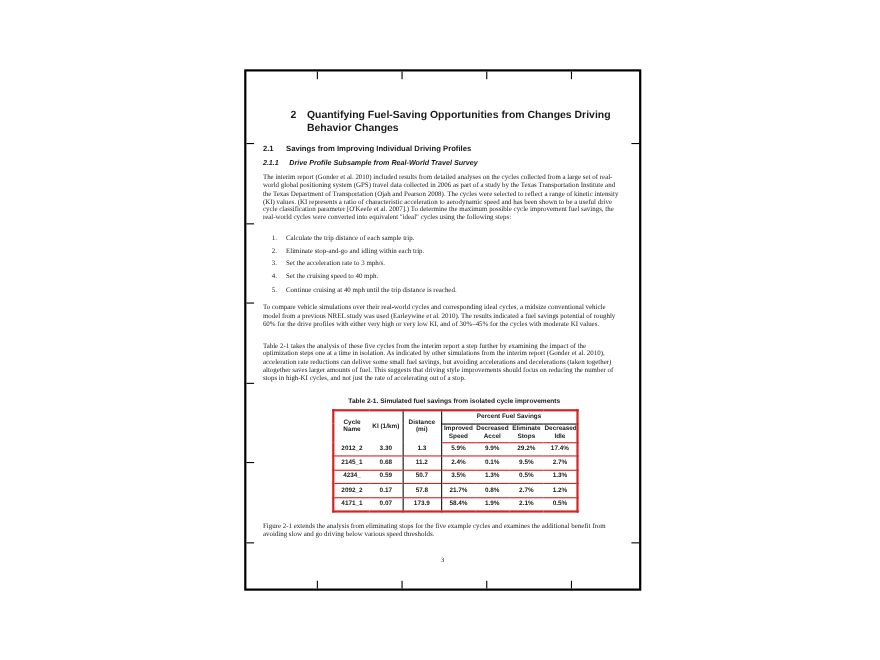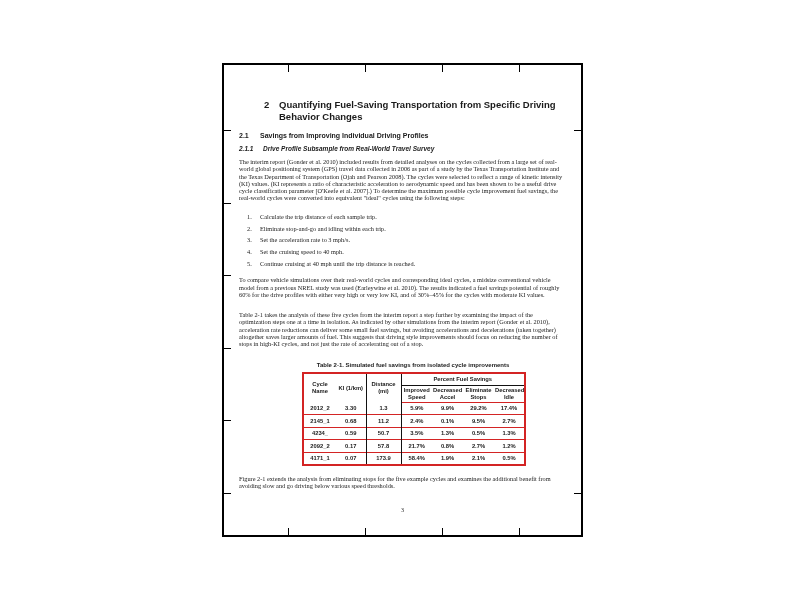--- a/index.html
+++ b/index.html
@@ -81,21 +81,21 @@
   <div class="tick v" style="top:0;left:295px;"></div>
   <div class="tick v" style="bottom:0;left:64px;"></div>
   <div class="tick v" style="bottom:0;left:141px;"></div>
   <div class="tick v" style="bottom:0;left:218px;"></div>
   <div class="tick v" style="bottom:0;left:295px;"></div>
 
   <div class="content">
 
     <div class="h1">
       <span class="num">2</span>
-      <span>Quantifying Fuel-Saving Transportation from Specific Driving Behavior Changes</span>
+      <span>Quantifying Fuel-Saving Opportunities from Changes Driving Behavior Changes</span>
     </div>
 
     <div class="h2">
       <span class="num">2.1</span>
       <span>Savings from Improving Individual Driving Profiles</span>
     </div>
 
     <div class="h3">
       <span class="num">2.1.1</span>
       <span>Drive Profile Subsample from Real-World Travel Survey</span>

